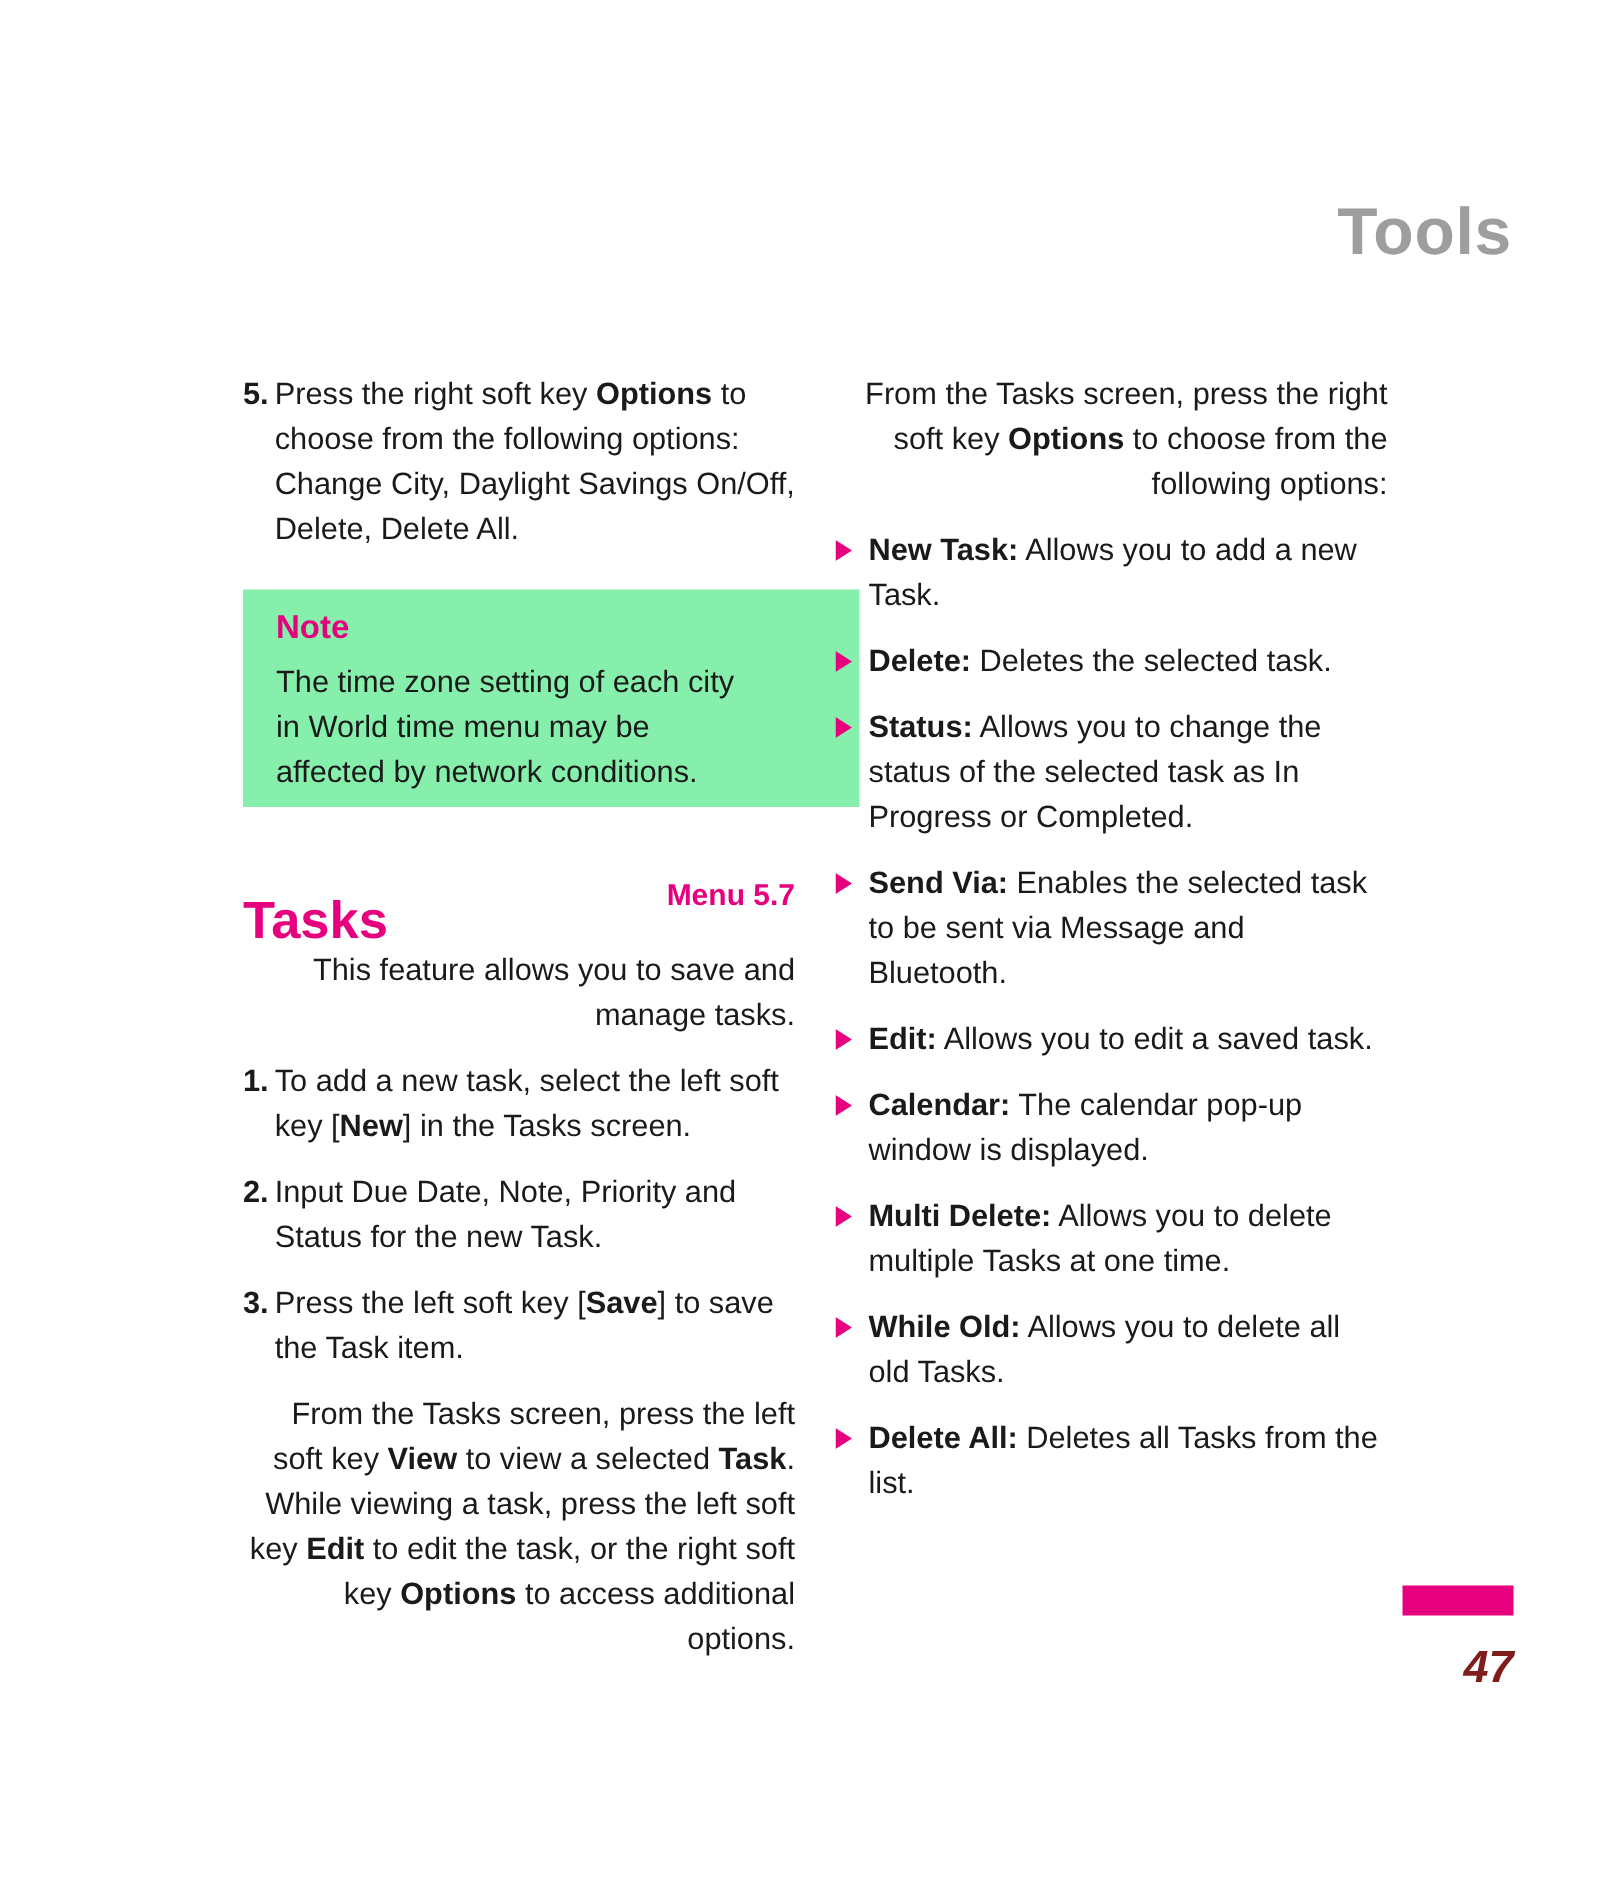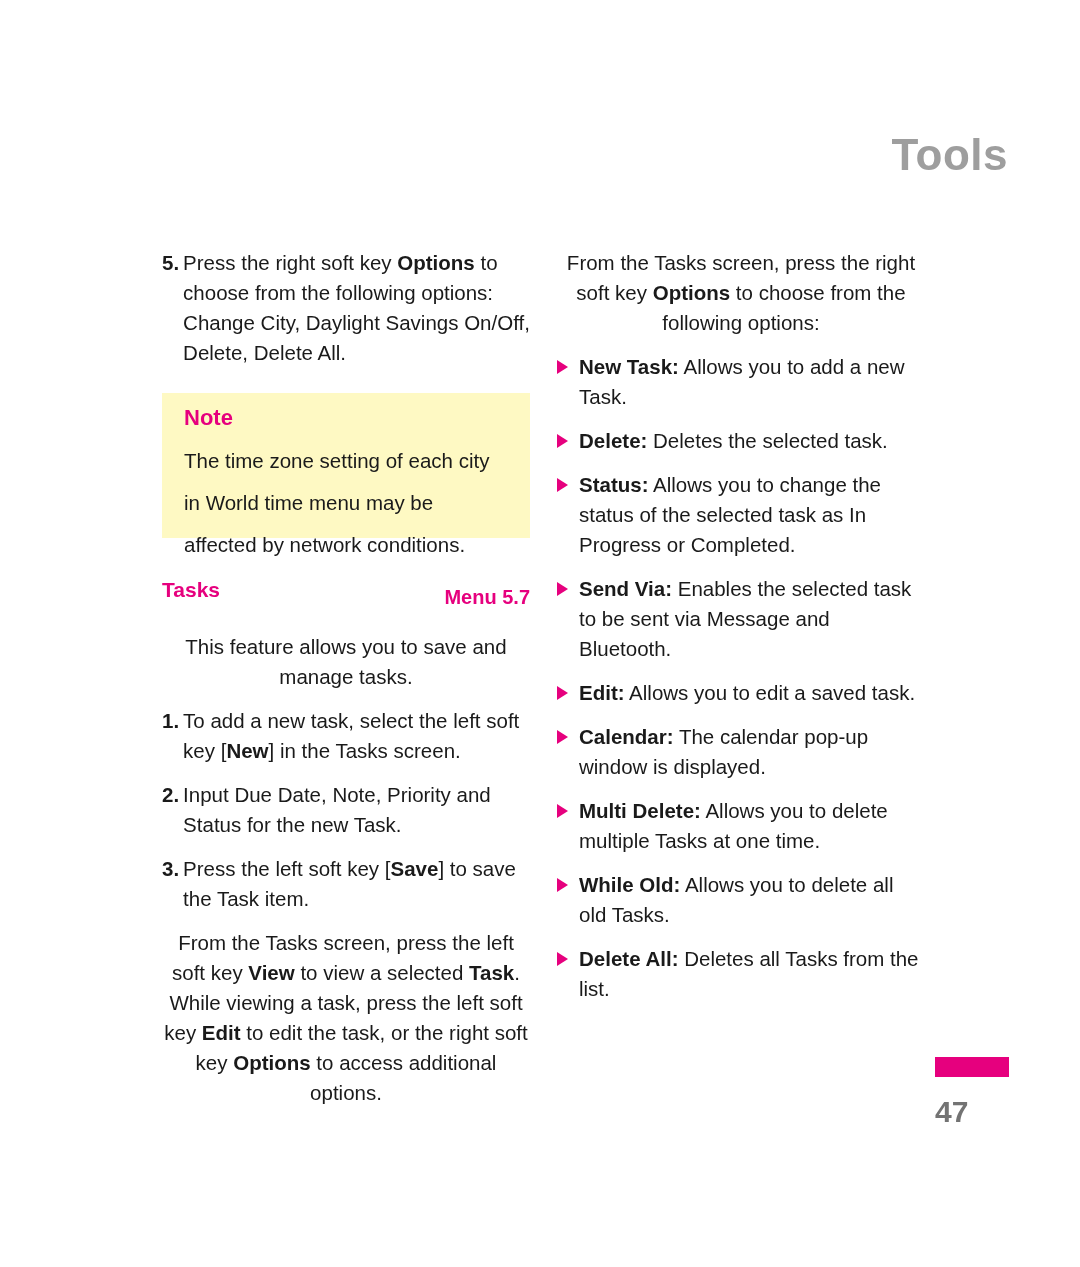--- a/index.html
+++ b/index.html
@@ -46,21 +46,21 @@
     width: 368px;
   }
   .col-right {
     left: 557px;
     width: 368px;
   }
 
   
   .p {
     margin: 0 0 14px 0;
-    text-align: center;
+    text-align: right;
   }
 
   .num-item {
     display: flex;
     margin: 0 0 14px 0;
   }
   .num-item .num {
     font-weight: bold;
     flex: 0 0 auto;
     margin-right: 4px;
@@ -69,53 +69,54 @@
 
   b, .b { font-weight: bold; }
 
   
   .note-box {
     position: absolute;
     left: 162px;
     top: 393px;
     width: 368px;
     height: 145px;
-    background: #fef9c3;
+    background: #86efac;
+    padding-left: 43px;
   }
   .note-title {
     position: absolute;
     left: 22px;
     top: 12px;
     font-size: 22px;
     font-weight: bold;
     color: #e6007e;
   }
   .note-text {
     position: absolute;
     left: 22px;
     top: 47px;
     width: 326px;
     font-size: 20.5px;
-    line-height: 42px;
+    line-height: 30px;
     color: #1a1a1a;
   }
 
   
   .section-head {
     position: absolute;
     left: 162px;
     top: 578px;
     width: 368px;
     height: 40px;
   }
   .section-head .title {
     position: absolute;
     left: 0;
-    top: 0;
-    font-size: 21px;
+    top: 16px;
+    font-size: 35px;
     font-weight: bold;
     color: #e6007e;
   }
   .section-head .menu {
     position: absolute;
     right: 0;
     top: 8px;
     font-size: 20px;
     font-weight: bold;
     color: #e6007e;
@@ -143,24 +144,25 @@
     top: 1057px;
     width: 74px;
     height: 20px;
     background: #e6007e;
   }
   .page-number {
     position: absolute;
     left: 935px;
     top: 1095px;
     width: 74px;
-    text-align: left;
+    text-align: right;
     font-size: 30px;
     font-weight: bold;
-    color: #737373;
+    color: #7f1d1d;
+    font-style: italic;
   }
 </style>
 </head>
 <body>
 
 <div class="page">
 
   <div class="header-title">Tools</div>
 
   <div class="col col-left">

